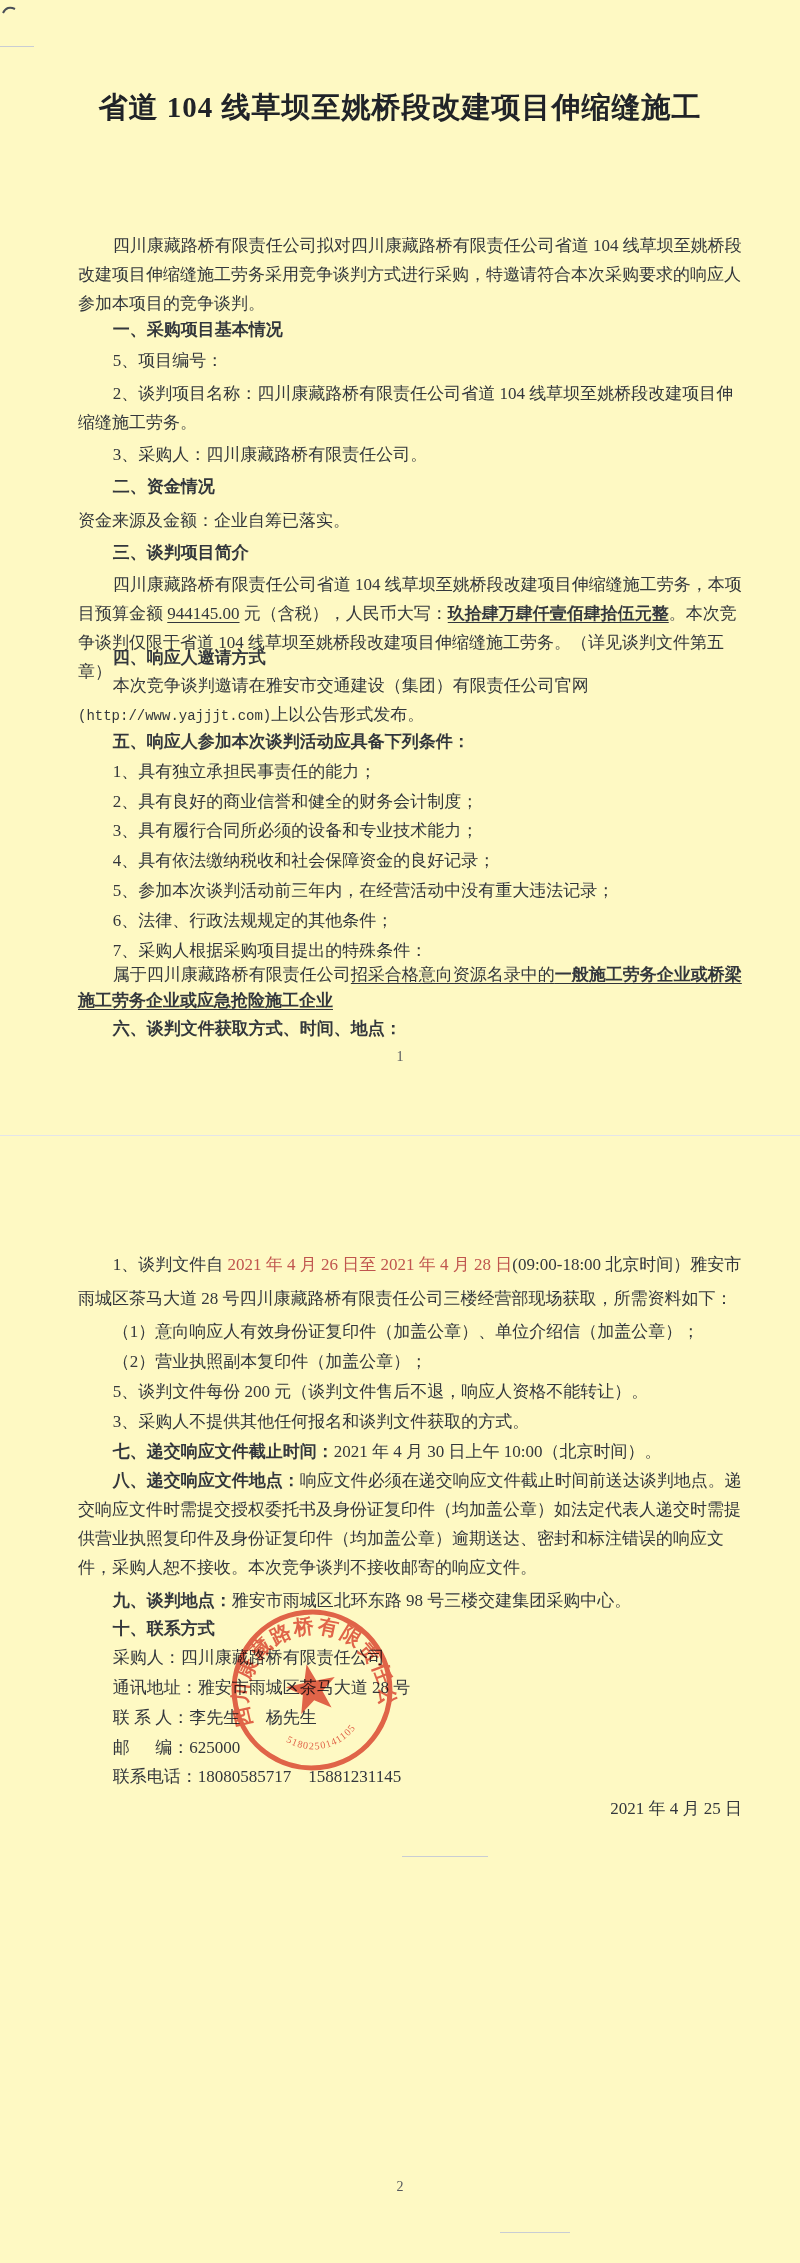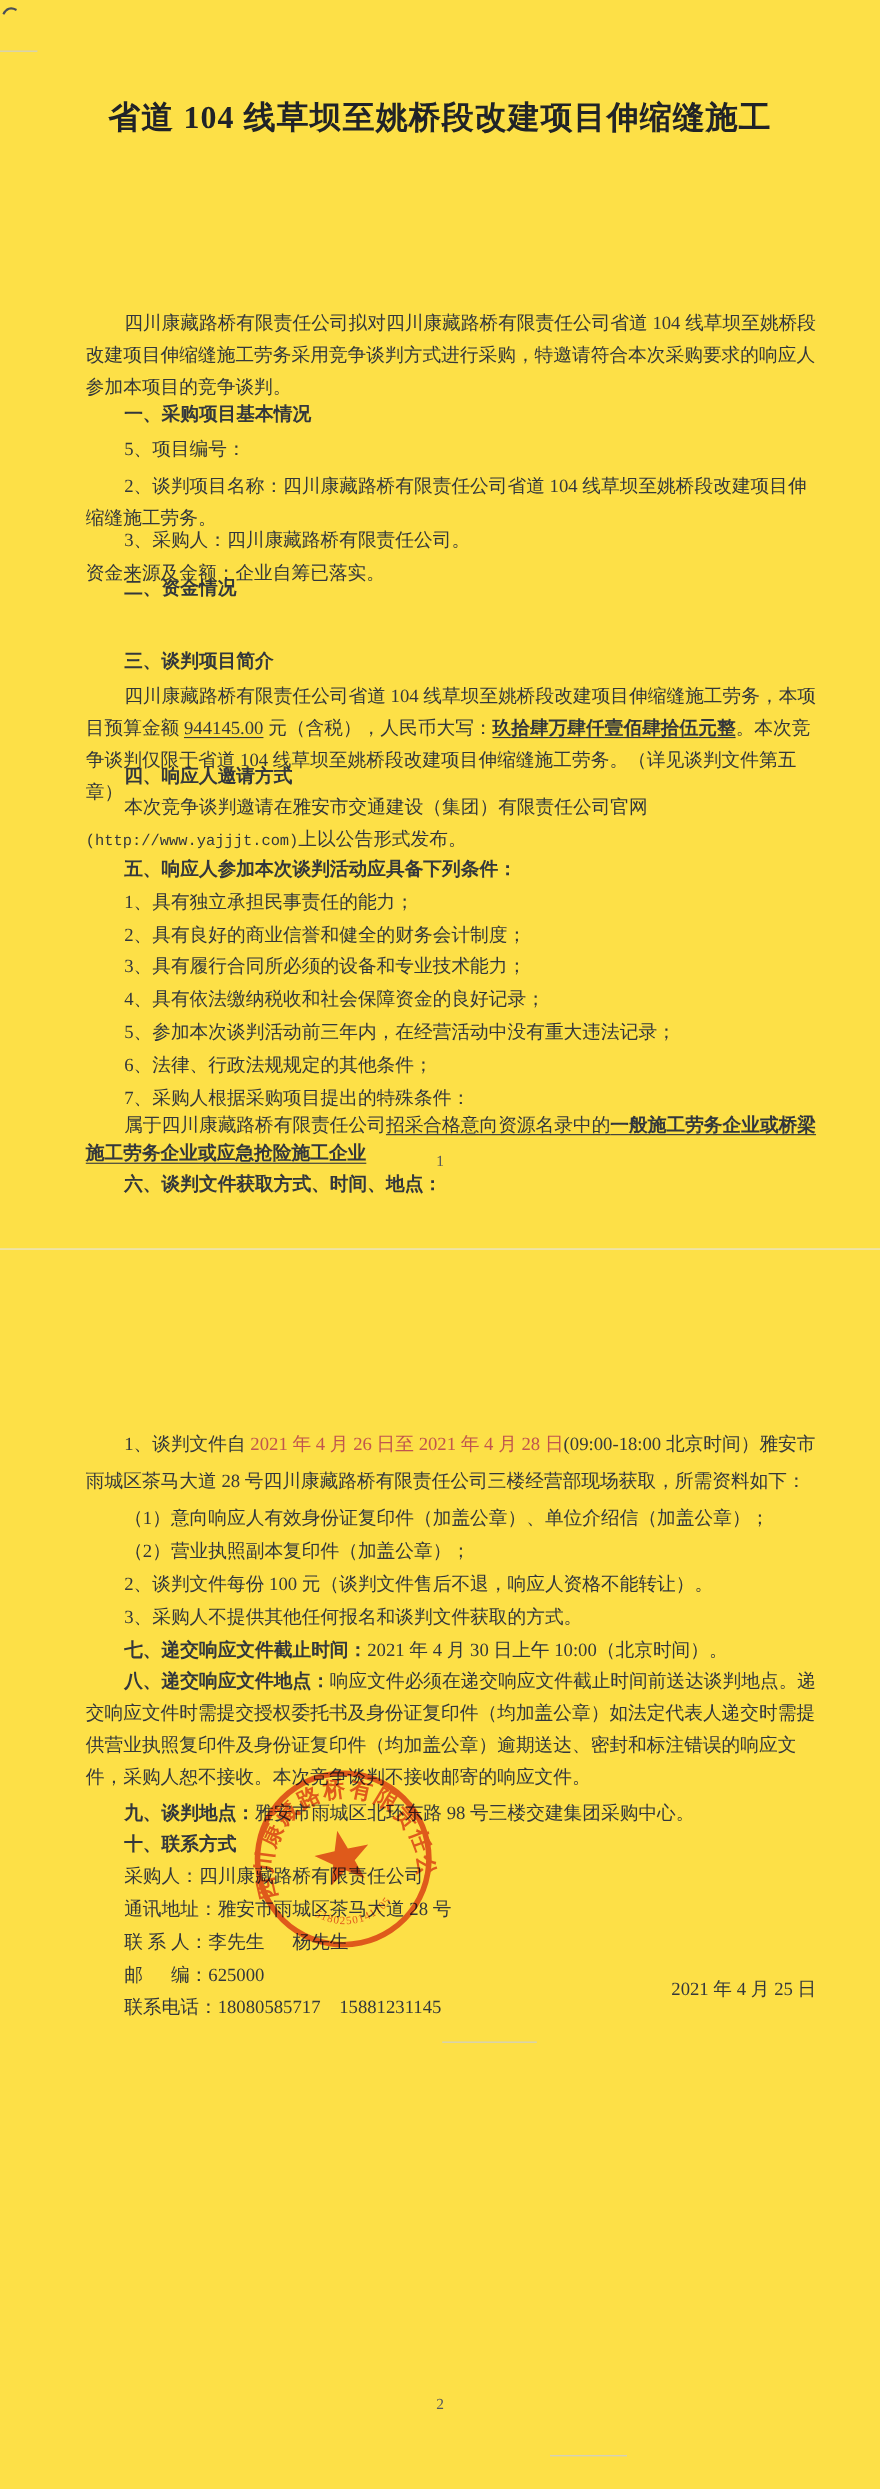--- a/index.html
+++ b/index.html
@@ -4,24 +4,24 @@
 <style>
   html,body{margin:0;padding:0;}
   body{
     width:800px;height:2263px;
     background:#f5f6f8;
     font-family:"Liberation Serif","DejaVu Serif",serif;
     color:#33373c;
     position:relative;
     overflow:hidden;
   }
-  #paper{position:relative;width:800px;height:2263px;background:#fde047;}
+  #paper{position:relative;width:800px;height:2263px;background:#fef9c3;}
   .abs{position:absolute;left:78px;width:664px;}
   p{margin:0;font-size:17px;line-height:29px;}
-  .indent{text-indent:2.05em;margin-top:48px;}
+  .indent{text-indent:2.05em;}
   .bold{font-weight:bold;}
   .doc-title{
     left:0;width:800px;text-align:center;
     font-size:29px;line-height:42px;font-weight:bold;color:#202328;
     letter-spacing:1px;
   }
   .u{text-decoration:underline;text-underline-offset:3px;}
   .bu{font-weight:bold;text-decoration:underline;text-underline-offset:3px;}
   .red{color:#c0554e;}
   .mono{font-family:"Liberation Mono","DejaVu Sans Mono",monospace;font-size:14px;}
@@ -51,21 +51,21 @@
 
     <div class="abs doc-title" style="top:86px;">
       <div>省道 104 线草坝至姚桥段改建项目伸缩缝施工</div>
     </div>
 
     <p class="abs indent" style="top:231px;">四川康藏路桥有限责任公司拟对四川康藏路桥有限责任公司省道 104 线草坝至姚桥段改建项目伸缩缝施工劳务采用竞争谈判方式进行采购，特邀请符合本次采购要求的响应人参加本项目的竞争谈判。</p>
 
     <p class="abs indent bold" style="top:316px;font-family:Liberation Mono, monospace;">一、采购项目基本情况</p>
     <p class="abs indent" style="top:346px;">5、项目编号：</p>
     <p class="abs indent" style="top:379px;">2、谈判项目名称：四川康藏路桥有限责任公司省道 104 线草坝至姚桥段改建项目伸缩缝施工劳务。</p>
-    <p class="abs indent" style="top:428px;">3、采购人：四川康藏路桥有限责任公司。</p>
+    <p class="abs indent" style="top:440px;">3、采购人：四川康藏路桥有限责任公司。</p>
 
     <p class="abs indent bold" style="top:472px;">二、资金情况</p>
     <p class="abs" style="top:506px;">资金来源及金额：企业自筹已落实。</p>
 
     <p class="abs indent bold" style="top:538px;">三、谈判项目简介</p>
     <p class="abs indent" style="top:570px;">
       <span>四川康藏路桥有限责任公司省道 104 线草坝至姚桥段改建项目伸缩缝施工劳务，本项目预算金额 </span><span class="u">944145.00</span><span> 元（含税），人民币大写：</span><span class="bu">玖拾肆万肆仟壹佰肆拾伍元整</span><span>。本次竞争谈判仅限于省道 104 线草坝至姚桥段改建项目伸缩缝施工劳务。（详见谈判文件第五章）</span>
     </p>
 
     <p class="abs indent bold" style="top:643px;">四、响应人邀请方式</p>
@@ -92,21 +92,21 @@
 
   <div class="sep"></div>
 
   <div>
 
     <p class="abs indent" style="top:1248px;line-height:34px;">
       <span>1、谈判文件自 </span><span class="red">2021 年 4 月 26 日至 2021 年 4 月 28 日</span><span>(09:00-18:00 北京时间）雅安市雨城区茶马大道 28 号四川康藏路桥有限责任公司三楼经营部现场获取，所需资料如下：</span>
     </p>
     <p class="abs indent p2" style="top:1317px;">（1）意向响应人有效身份证复印件（加盖公章）、单位介绍信（加盖公章）；</p>
     <p class="abs indent p2" style="top:1347px;">（2）营业执照副本复印件（加盖公章）；</p>
-    <p class="abs indent p2" style="top:1377px;">2、谈判文件每份 100 元（谈判文件售后不退，响应人资格不能转让）。</p>
+    <p class="abs indent p2" style="top:1377px;">5、谈判文件每份 200 元（谈判文件售后不退，响应人资格不能转让）。</p>
     <p class="abs indent p2" style="top:1407px;">3、采购人不提供其他任何报名和谈判文件获取的方式。</p>
 
     <p class="abs indent p2" style="top:1437px;">
       <span class="bold">七、递交响应文件截止时间：</span><span>2021 年 4 月 30 日上午 10:00（北京时间）。</span>
     </p>
 
     <p class="abs indent" style="top:1466px;">
       <span class="bold">八、递交响应文件地点：</span><span>响应文件必须在递交响应文件截止时间前送达谈判地点。递交响应文件时需提交授权委托书及身份证复印件（均加盖公章）如法定代表人递交时需提供营业执照复印件及身份证复印件（均加盖公章）逾期送达、密封和标注错误的响应文件，采购人恕不接收。本次竞争谈判不接收邮寄的响应文件。</span>
     </p>
 

